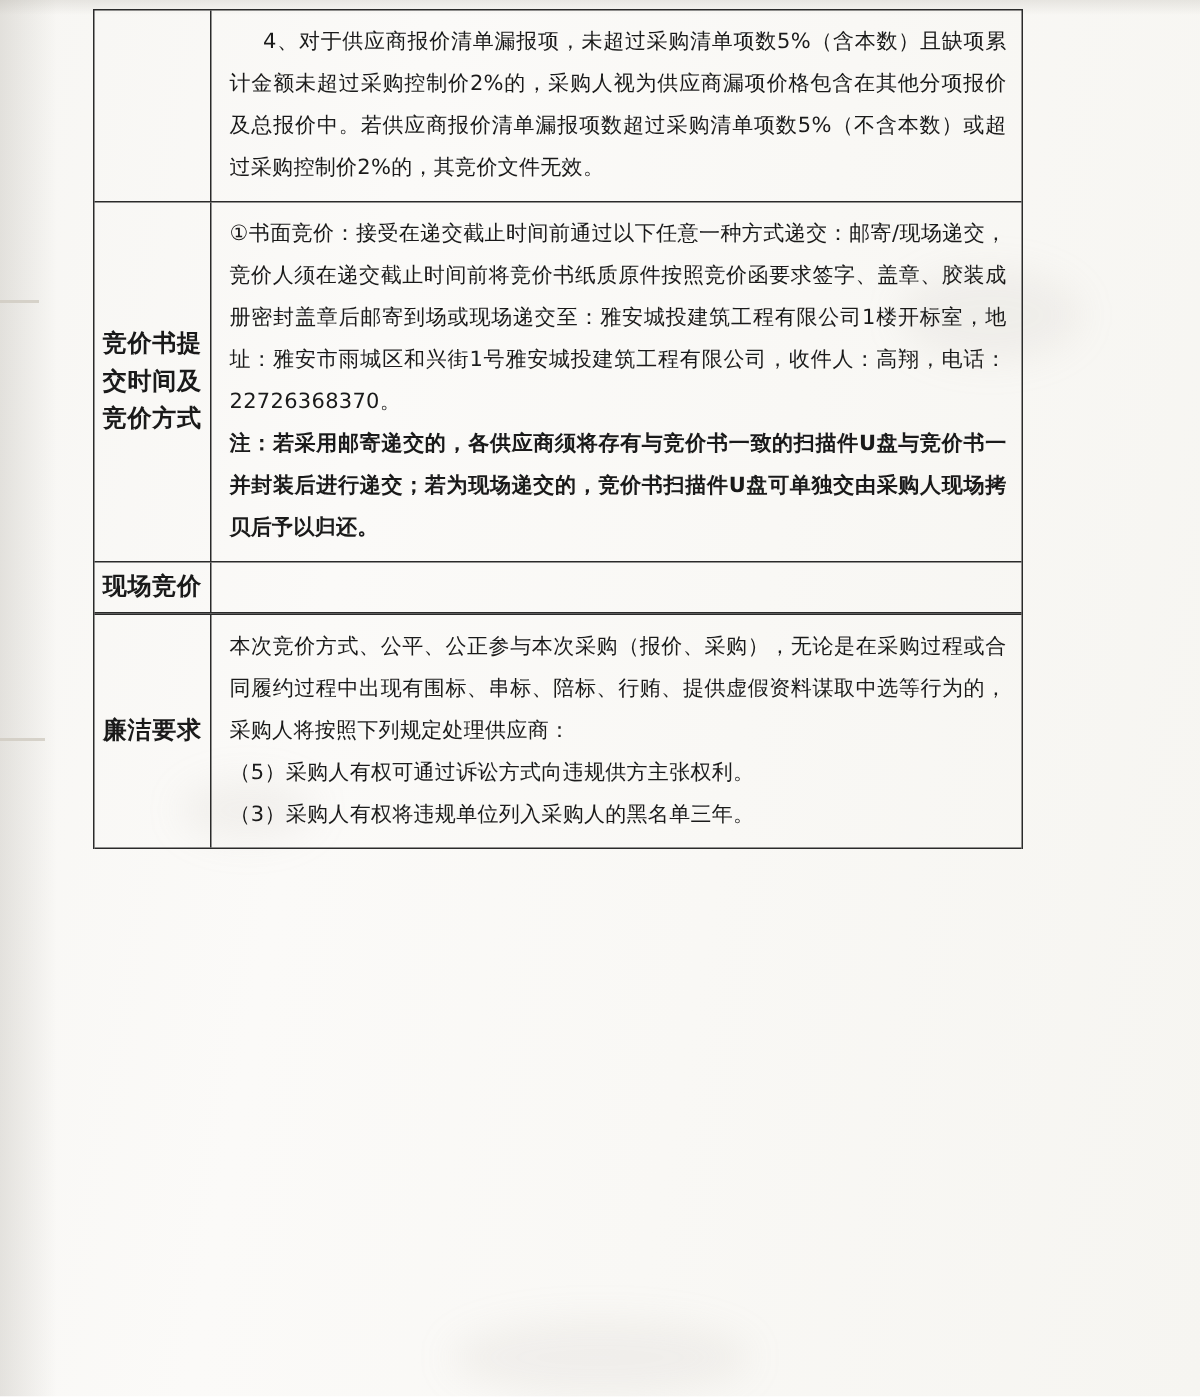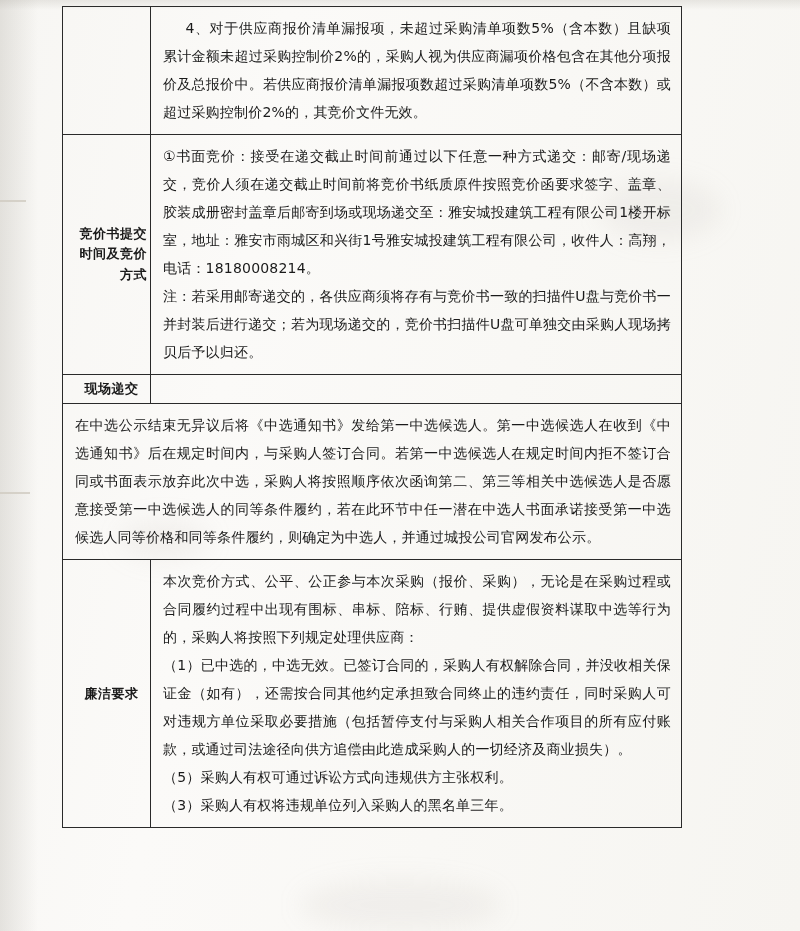--- a/index.html
+++ b/index.html
@@ -45,40 +45,39 @@
   }
   .row:last-child { border-bottom: 1.4px solid #2a2a2a; }
   .cell-label {
     width: 78px;
     flex: 0 0 78px;
     border-right: 1.4px solid #2a2a2a;
     box-sizing: border-box;
     display: flex;
     align-items: center;
     justify-content: center;
-    text-align: right;
+    text-align: center;
     font-weight: bold;
-    font-size: 13px;
+    font-size: 16px;
     line-height: 1.55;
     padding: 4px 3px;
     letter-spacing: 0.5px;
-    margin-left: 10px;
   }
   .cell-label.blank { font-weight: normal; }
   .cell-body {
     flex: 1 1 auto;
     box-sizing: border-box;
     padding: 7px 10px 8px 12px;
     font-size: 14px;
     line-height: 2.0;
     text-align: justify;
     letter-spacing: 0.2px;
   }
   .cell-body p { margin: 0; }
-  .b { font-weight: normal; }
+  .b { font-weight: bold; }
   .para-ind { text-indent: 1.6em; }
 
   
   .margin-mark {
     position: absolute;
     background: #cfcac0;
     opacity: 0.8;
   }
   .edge-shadow-left {
     position: absolute;
@@ -110,39 +109,35 @@
     <div class="row">
       <div class="cell-label blank"></div>
       <div class="cell-body">
         <p class="para-ind">4、对于供应商报价清单漏报项，未超过采购清单项数5%（含本数）且缺项累计金额未超过采购控制价2%的，采购人视为供应商漏项价格包含在其他分项报价及总报价中。若供应商报价清单漏报项数超过采购清单项数5%（不含本数）或超过采购控制价2%的，其竞价文件无效。</p>
       </div>
     </div>
 
     <div class="row">
       <div class="cell-label">竞价书提交时间及竞价方式</div>
       <div class="cell-body">
-        <p>①书面竞价：接受在递交截止时间前通过以下任意一种方式递交：邮寄/现场递交，竞价人须在递交截止时间前将竞价书纸质原件按照竞价函要求签字、盖章、胶装成册密封盖章后邮寄到场或现场递交至：雅安城投建筑工程有限公司1楼开标室，地址：雅安市雨城区和兴街1号雅安城投建筑工程有限公司，收件人：高翔，电话：18180008214。</p>
+        <p>①书面竞价：接受在递交截止时间前通过以下任意一种方式递交：邮寄/现场递交，竞价人须在递交截止时间前将竞价书纸质原件按照竞价函要求签字、盖章、胶装成册密封盖章后邮寄到场或现场递交至：雅安城投建筑工程有限公司1楼开标室，地址：雅安市雨城区和兴街1号雅安城投建筑工程有限公司，收件人：高翔，电话：22726368370。</p>
         <p class="b">注：若采用邮寄递交的，各供应商须将存有与竞价书一致的扫描件U盘与竞价书一并封装后进行递交；若为现场递交的，竞价书扫描件U盘可单独交由采购人现场拷贝后予以归还。</p>
       </div>
     </div>
 
     <div class="row">
-      <div class="cell-label">现场递交</div>
+      <div class="cell-label">现场竞价</div>
     </div>
 
     <div class="row">
-      <div class="cell-body">
-        <p>在中选公示结束无异议后将《中选通知书》发给第一中选候选人。第一中选候选人在收到《中选通知书》后在规定时间内，与采购人签订合同。若第一中选候选人在规定时间内拒不签订合同或书面表示放弃此次中选，采购人将按照顺序依次函询第二、第三等相关中选候选人是否愿意接受第一中选候选人的同等条件履约，若在此环节中任一潜在中选人书面承诺接受第一中选候选人同等价格和同等条件履约，则确定为中选人，并通过城投公司官网发布公示。</p>
-      </div>
     </div>
 
     <div class="row">
       <div class="cell-label">廉洁要求</div>
       <div class="cell-body">
         <p>本次竞价方式、公平、公正参与本次采购（报价、采购），无论是在采购过程或合同履约过程中出现有围标、串标、陪标、行贿、提供虚假资料谋取中选等行为的，采购人将按照下列规定处理供应商：</p>
-        <p>（1）已中选的，中选无效。已签订合同的，采购人有权解除合同，并没收相关保证金（如有），还需按合同其他约定承担致合同终止的违约责任，同时采购人可对违规方单位采取必要措施（包括暂停支付与采购人相关合作项目的所有应付账款，或通过司法途径向供方追偿由此造成采购人的一切经济及商业损失）。</p>
         <p>（5）采购人有权可通过诉讼方式向违规供方主张权利。</p>
         <p>（3）采购人有权将违规单位列入采购人的黑名单三年。</p>
       </div>
     </div>
 
   </div>
 </div>
 
 </body></html>

